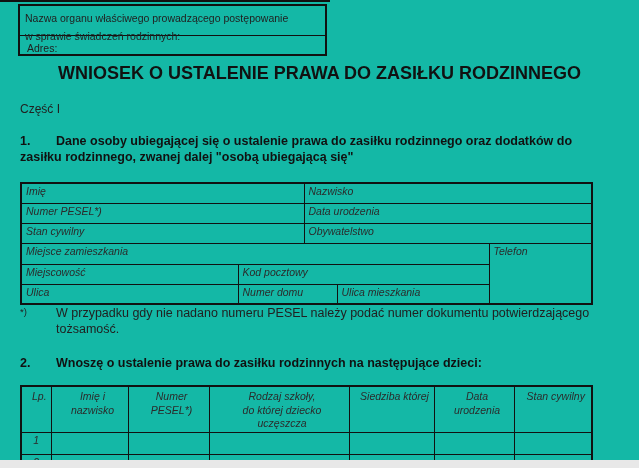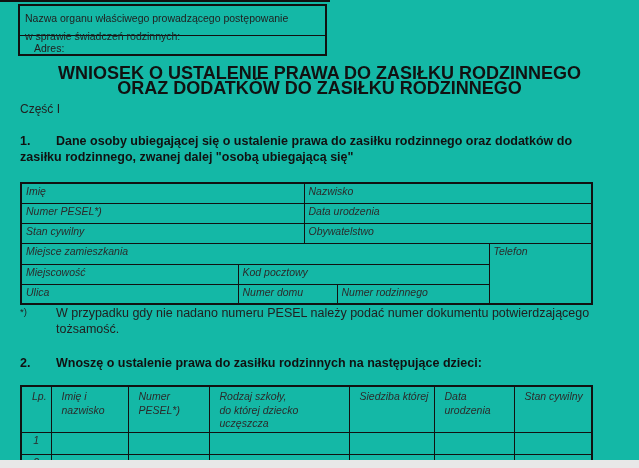--- a/index.html
+++ b/index.html
@@ -10,42 +10,42 @@
     color:#212121; -webkit-font-smoothing:antialiased;
   }
   .abs { position:absolute; }
 
   
   .top-line { left:0; top:0; width:330px; height:2px; background:#111; }
 
   
   .org-box { left:18px; top:4px; width:309px; height:52px; border:2px solid #111; box-sizing:border-box; }
   .org-name { height:30px; border-bottom:1.5px solid #111; box-sizing:border-box; padding:2px 5px; }
-  .org-addr { padding:2px 14px; }
+  .org-addr { padding:2px 7px; }
   .lbl-small { font-size:10.5px; line-height:1.3; white-space:pre-line; }
 
   
   .title { left:0; top:66px; width:639px; text-align:center; font-weight:bold; font-size:18px; line-height:15px; color:#111; }
 
   .part { left:20px; top:102px; font-size:12px; }
 
   .sec-heading { left:20px; width:594px; font-weight:bold; font-size:12.5px; line-height:15.5px; color:#111; }
   .sec-num { display:inline-block; width:36px; font-weight:bold; }
   .s1 { top:134px; }
   .s2 { top:356px; }
 
   table { border-collapse:collapse; table-layout:fixed; border:2px solid #111; }
   td, th {
     border:1.5px solid #111; padding:1px 4px; vertical-align:top;
     font-size:10.5px; line-height:1.3; font-weight:normal; text-align:left;
     overflow:hidden; box-sizing:border-box; color:#2b2b2b;font-style:italic;
   }
   .t1 { left:20px; top:182px; width:571px; }
   .t2 { left:20px; top:385px; width:571px; }
-  .t2 th { text-align:left; padding-top:3px;padding-left:10px; }
+  .t2 th { text-align:center; padding-top:3px;padding-left:10px; }
   .t2 td.lp { text-align:center; }
   .multiline { white-space:pre-line; }
 
   
   .footnote { left:20px; top:306px; width:592px; display:flex; font-size:12.5px; line-height:15.5px; }
   .fn-marker { width:36px; font-size:9.5px; flex:0 0 36px; position:relative; top:-2px; }
   .fn-text { flex:1; max-width:556px; }
 </style>
 </head>
 <body>
@@ -59,21 +59,20 @@
       <span class="lbl-small">Nazwa organu właściwego prowadzącego postępowanie
 w sprawie świadczeń rodzinnych:</span>
     </div>
     <div class="org-addr">
       <span class="lbl-small">Adres:</span>
     </div>
   </div>
 
   <div class="abs title">
     <div>WNIOSEK O USTALENIE PRAWA DO ZASIŁKU RODZINNEGO</div>
-    <div>ORAZ DODATKÓW DO ZASIŁKU RODZINNEGO</div>
   </div>
 
   <div class="abs part">Część I</div>
 
   <div class="abs sec-heading s1">
     <span class="sec-num">1.</span><span>Dane osoby ubiegającej się o ustalenie prawa do zasiłku rodzinnego oraz dodatków do zasiłku rodzinnego, zwanej dalej "osobą ubiegającą się"</span>
   </div>
 
   <table class="abs t1">
     <colgroup>
@@ -113,21 +112,21 @@
         <span>Miejscowość</span></td>
       <td colspan="3">
         <span>Kod pocztowy</span></td>
     </tr>
     <tr style="height:20px">
       <td>
         <span>Ulica</span></td>
       <td colspan="2">
         <span>Numer domu</span></td>
       <td>
-        <span>Numer rodzinnego</span></td>
+        <span>Ulica mieszkania</span></td>
     </tr>
   </tbody>
     </table>
 
   <div class="abs footnote">
     <span class="fn-marker">*)</span>
     <span class="fn-text">W przypadku gdy nie nadano numeru PESEL należy podać numer dokumentu potwierdzającego tożsamość.</span>
   </div>
 
   <div class="abs sec-heading s2">

